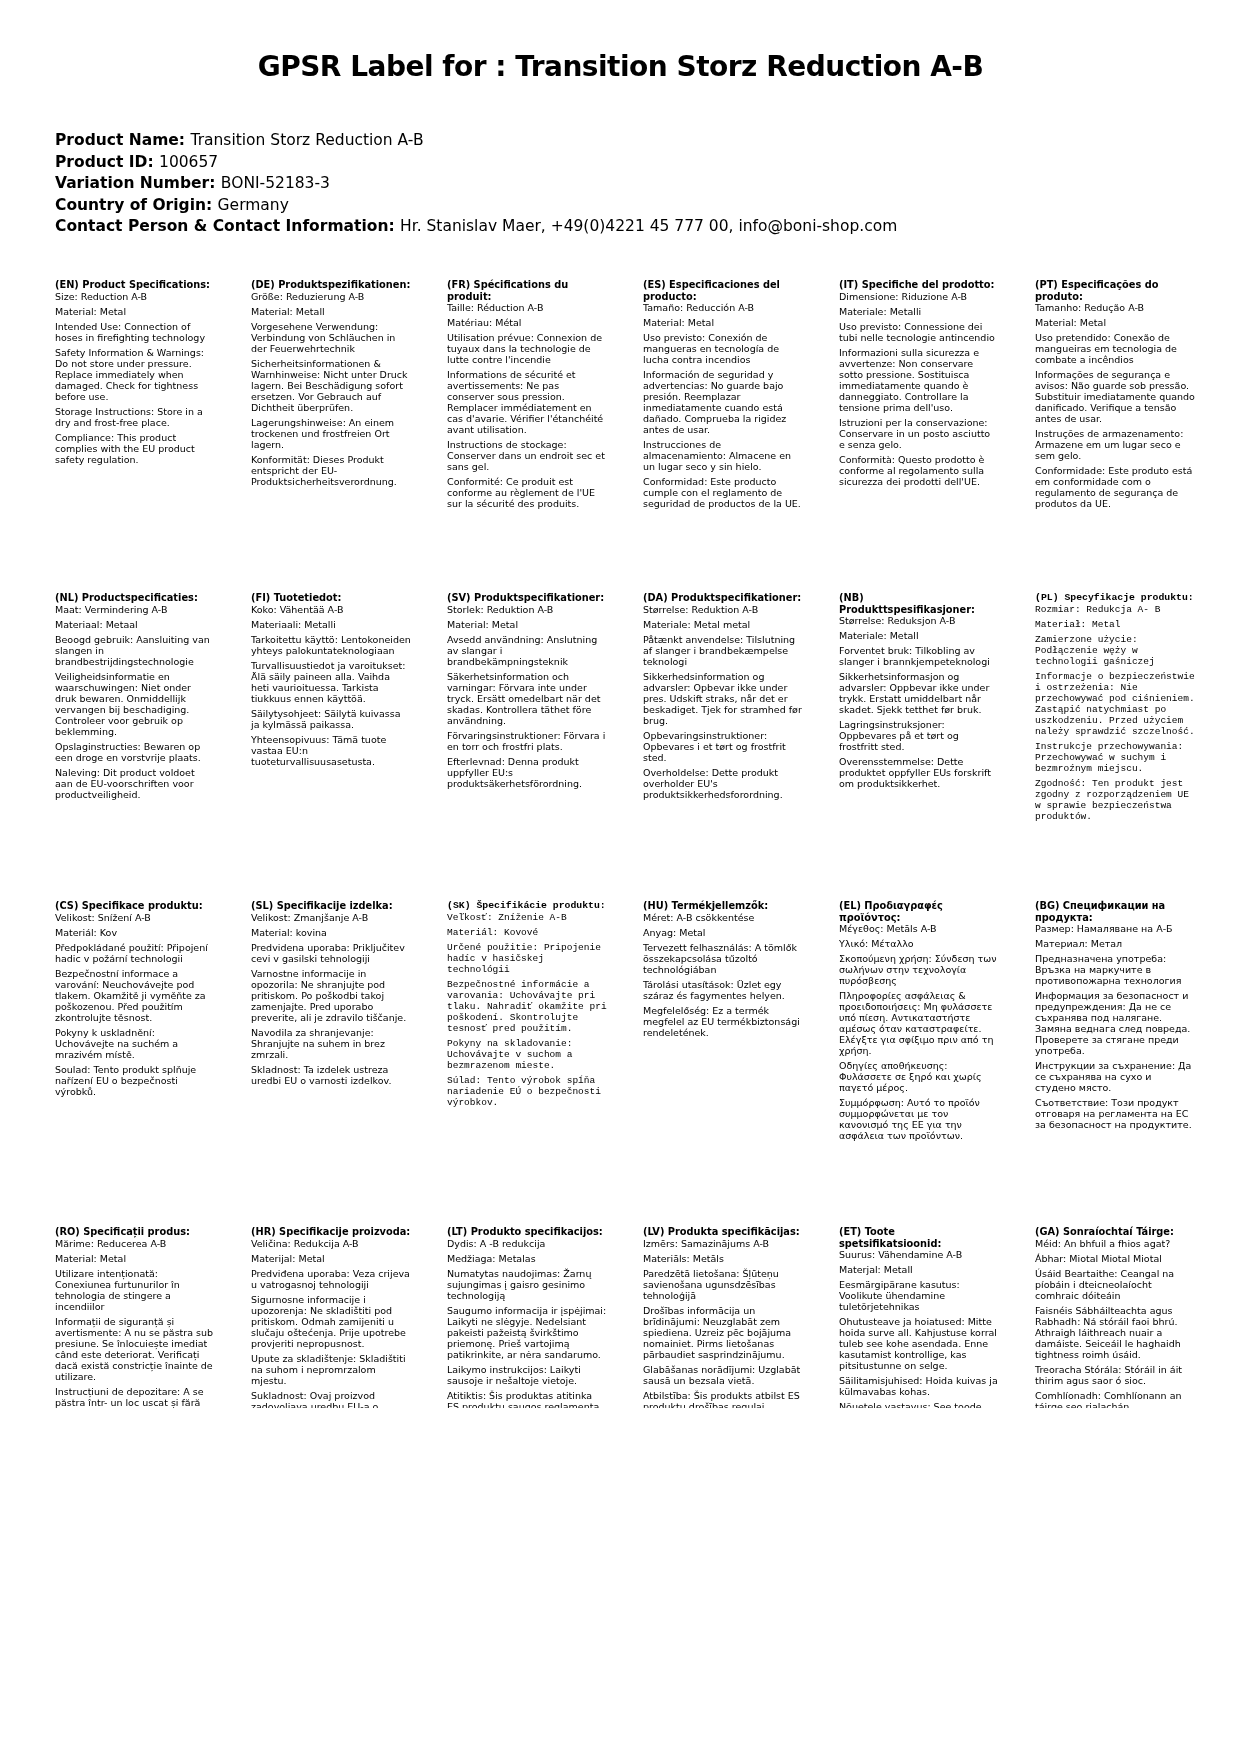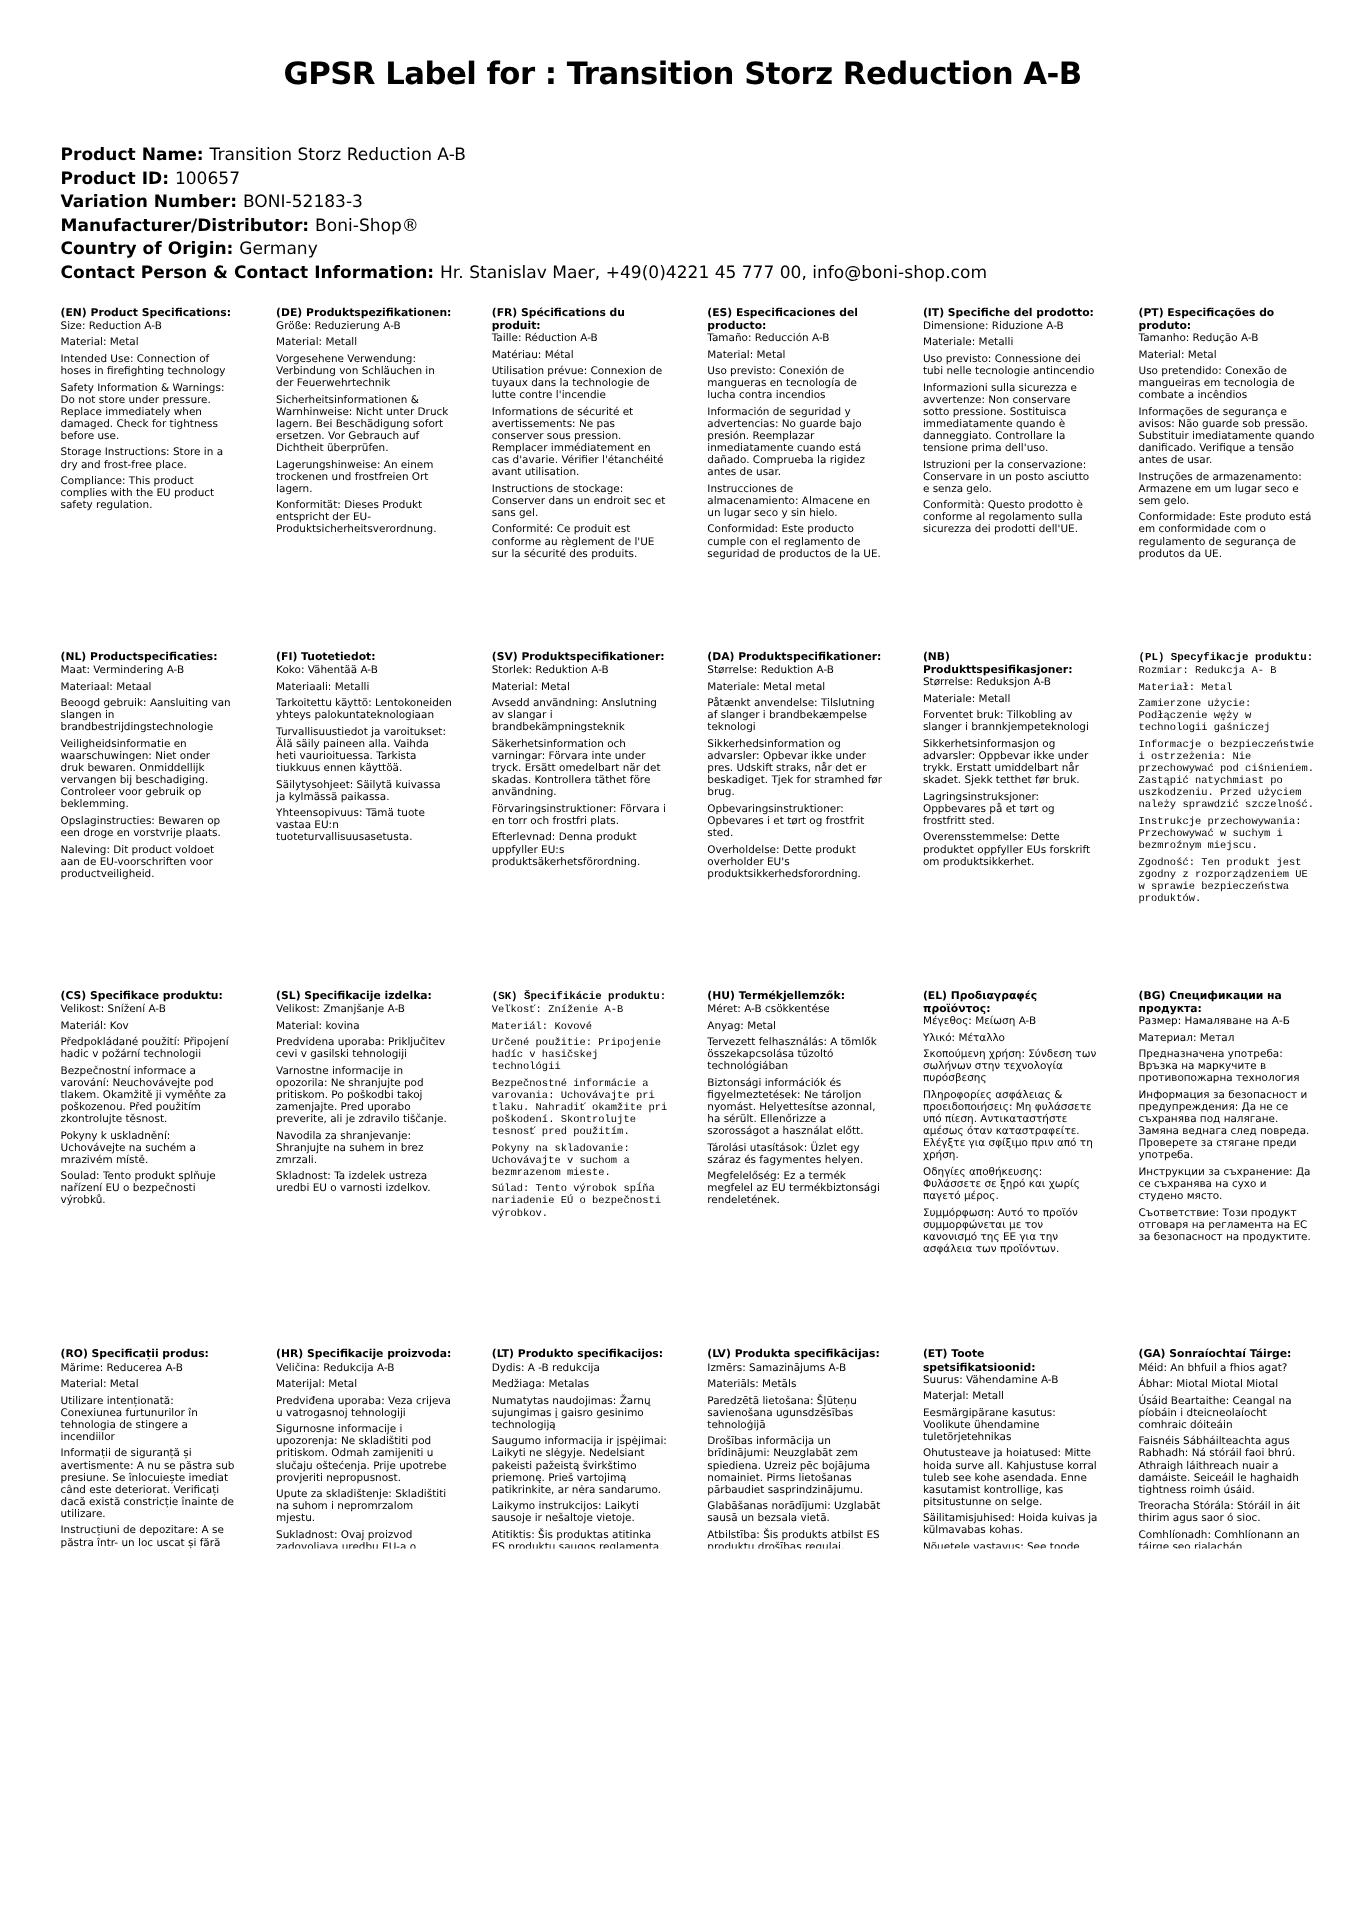--- a/index.html
+++ b/index.html
@@ -50,21 +50,20 @@
 <body>
 
 <div class="page">
 
   <h1 class="title">GPSR Label for : Transition Storz Reduction A-B</h1>
 
   <div class="product-info" id="product-info">
       <div class="p-row"><span class="p-label">Product Name: </span><span class="p-value">Transition Storz Reduction A-B</span></div>
       <div class="p-row"><span class="p-label">Product ID: </span><span class="p-value">100657</span></div>
       <div class="p-row"><span class="p-label">Variation Number: </span><span class="p-value">BONI-52183-3</span></div>
-      <div class="p-row"><span class="p-label">Manufacturer/Distributor: </span><span class="p-value">Boni-Shop®</span></div>
       <div class="p-row"><span class="p-label">Country of Origin: </span><span class="p-value">Germany</span></div>
       <div class="p-row"><span class="p-label">Contact Person &amp; Contact Information: </span><span class="p-value">Hr. Stanislav Maer, +49(0)4221 45 777 00, info@boni-shop.com</span></div>
     </div>
 
   <div class="lang-grid" id="lang-grid">
       <div class="lang-block" style="min-height: 277px;">
         <h3>(EN) Product Specifications:</h3>
         <p>Size: Reduction A-B</p>
         <p>Material: Metal</p>
         <p>Intended Use: Connection of hoses in firefighting technology</p>
@@ -196,27 +195,26 @@
         <p>Určené použitie: Pripojenie hadíc v hasičskej technológii</p>
         <p>Bezpečnostné informácie a varovania: Uchovávajte pri tlaku. Nahradiť okamžite pri poškodení. Skontrolujte tesnosť pred použitím.</p>
         <p>Pokyny na skladovanie: Uchovávajte v suchom a bezmrazenom mieste.</p>
         <p>Súlad: Tento výrobok spĺňa nariadenie EÚ o bezpečnosti výrobkov.</p>
       </div>
       <div class="lang-block" style="min-height: 290px;">
         <h3>(HU) Termékjellemzők:</h3>
         <p>Méret: A-B csökkentése</p>
         <p>Anyag: Metal</p>
         <p>Tervezett felhasználás: A tömlők összekapcsolása tűzoltó technológiában</p>
-        <p>Biztonsági információk és figyelmeztetések: Ne tároljon nyomást. Helyettesítse azonnal, ha sérült. Ellenőrizze a szorosságot a használat előtt.</p>
         <p>Tárolási utasítások: Üzlet egy száraz és fagymentes helyen.</p>
         <p>Megfelelőség: Ez a termék megfelel az EU termékbiztonsági rendeletének.</p>
       </div>
       <div class="lang-block" style="min-height: 290px;">
         <h3>(EL) Προδιαγραφές προϊόντος:</h3>
-        <p>Μέγεθος: Μείωση A-B</p>
+        <p>Μέγεθος: Metāls A-B</p>
         <p>Υλικό: Μέταλλο</p>
         <p>Σκοπούμενη χρήση: Σύνδεση των σωλήνων στην τεχνολογία πυρόσβεσης</p>
         <p>Πληροφορίες ασφάλειας &amp; προειδοποιήσεις: Μη φυλάσσετε υπό πίεση. Αντικαταστήστε αμέσως όταν καταστραφείτε. Ελέγξτε για σφίξιμο πριν από τη χρήση.</p>
         <p>Οδηγίες αποθήκευσης: Φυλάσσετε σε ξηρό και χωρίς παγετό μέρος.</p>
         <p>Συμμόρφωση: Αυτό το προϊόν συμμορφώνεται με τον κανονισμό της ΕΕ για την ασφάλεια των προϊόντων.</p>
       </div>
       <div class="lang-block" style="min-height: 290px;">
         <h3>(BG) Спецификации на продукта:</h3>
         <p>Размер: Намаляване на А-Б</p>
         <p>Материал: Метал</p>

